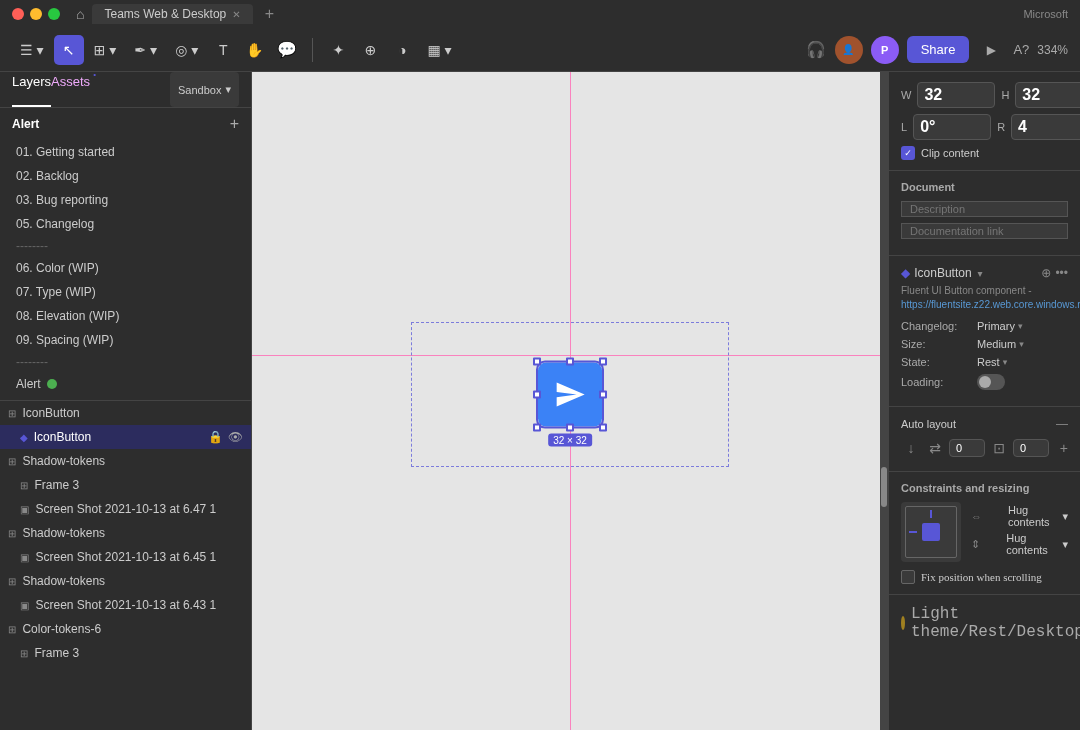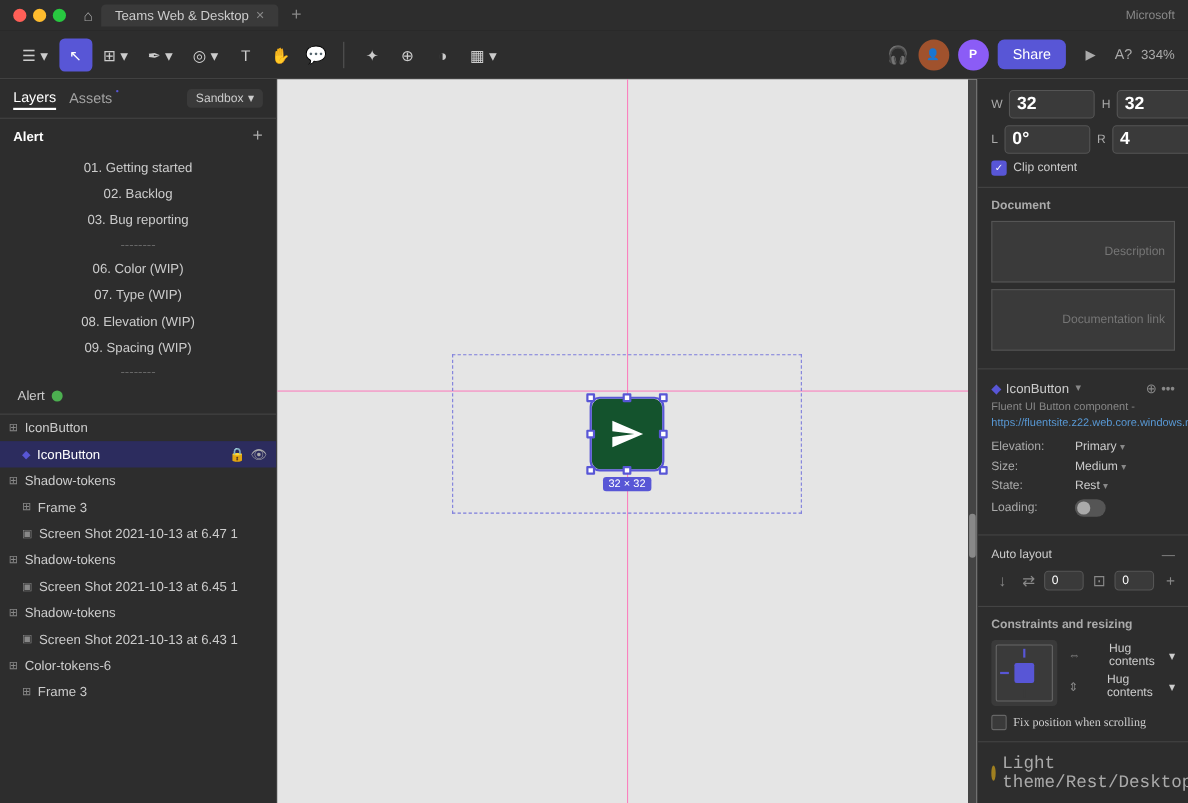--- a/index.html
+++ b/index.html
@@ -29,32 +29,32 @@
     .toolbar-right { margin-left: auto; display: flex; align-items: center; gap: 8px; }
     .avatar-circle { width: 28px; height: 28px; border-radius: 50%; background: #8b5cf6; display: flex; align-items: center; justify-content: center; color: white; font-size: 11px; font-weight: 600; }
     .avatar-img { width: 28px; height: 28px; border-radius: 50%; background: #a0522d; display: flex; align-items: center; justify-content: center; color: white; font-size: 10px; }
     .play-btn { width: 28px; height: 28px; display: flex; align-items: center; justify-content: center; color: #aaa; cursor: pointer; }
 
     
     .main { display: flex; height: calc(730px - 28px - 44px); }
 
     
     .left-panel { width: 252px; background: #2d2d2d; border-right: 1px solid #444; display: flex; flex-direction: column; }
-    .panel-tabs { display: flex; align-items: center; padding: 0 12px; height: 36px; border-bottom: 1px solid #444; gap: 12px; }
-    .panel-tab { color: #a3a3a3; cursor: pointer; font-size: 13px; padding: 2px 0; }
+    .panel-tabs { display: flex; padding: 0 12px; height: 36px; border-bottom: 1px solid #444; }
+    .panel-tab { color: #f0abfc; cursor: pointer; font-size: 13px; padding: 2px 0; }
     .panel-tab.active { color: #fff; border-bottom: 2px solid #fff; }
     .panel-tab-dot { position: relative; }
     .panel-tab-dot::after { content: '•'; color: #5856d6; position: absolute; top: -2px; right: -6px; font-size: 8px; }
     .sandbox-btn { margin-left: auto; background: #3a3a3a; color: #ccc; border: none; border-radius: 4px; padding: 2px 8px; font-size: 11px; cursor: pointer; display: flex; align-items: center; gap: 4px; }
 
     
     .pages-header { display: flex; align-items: center; padding: 8px 12px; }
     .pages-title { font-size: 12px; font-weight: 600; color: #fff; }
     .pages-add { margin-left: auto; color: #aaa; cursor: pointer; font-size: 16px; line-height: 1; }
-    .page-list { padding: 0 0 4px 0; text-align: center; }
+    .page-list { padding: 0 0 4px 0; }
     .page-item { padding: 5px 16px; color: #ccc; cursor: pointer; font-size: 12px; }
     .page-separator { padding: 3px 16px; color: #666; font-size: 12px; }
     .page-item.with-badge { display: flex; align-items: center; gap: 6px; }
     .green-dot { width: 10px; height: 10px; border-radius: 50%; background: #4caf50; flex-shrink: 0; }
 
     
     .layers-divider { border-top: 1px solid #444; }
     .layer-item { display: flex; align-items: center; padding: 5px 8px; cursor: pointer; gap: 4px; color: #ccc; font-size: 12px; }
     .layer-item.selected { background: #2c2c5e; color: #fff; }
     .layer-item.selected .layer-icons { color: #aaa; }
@@ -63,21 +63,21 @@
     .layer-label { flex: 1; }
     .layer-icons { display: flex; gap: 4px; color: transparent; }
     .layer-item:hover .layer-icons, .layer-item.selected .layer-icons { color: #aaa; }
     .layer-component-icon { color: #5856d6; font-size: 10px; }
     .grid-icon { color: #888; font-size: 10px; }
     .img-icon { color: #888; font-size: 10px; }
 
     
     .canvas { flex: 1; background: #e5e5e5; position: relative; overflow: hidden; }
     .canvas-element { position: absolute; top: 50%; left: 50%; transform: translate(-50%, -60%); }
-    .icon-button-preview { width: 64px; height: 64px; background: #14532d; border-radius: 8px; display: flex; align-items: center; justify-content: center; position: relative; }
+    .icon-button-preview { width: 64px; height: 64px; background: #3b82f6; border-radius: 8px; display: flex; align-items: center; justify-content: center; position: relative; }
     .icon-button-preview svg { width: 32px; height: 32px; fill: white; }
     .selection-border { position: absolute; top: -2px; left: -2px; right: -2px; bottom: -2px; border: 2px solid #5856d6; border-radius: 9px; pointer-events: none; }
     .selection-handle { position: absolute; width: 8px; height: 8px; background: white; border: 2px solid #5856d6; border-radius: 1px; }
     .handle-tl { top: -5px; left: -5px; }
     .handle-tr { top: -5px; right: -5px; }
     .handle-bl { bottom: -5px; left: -5px; }
     .handle-br { bottom: -5px; right: -5px; }
     .handle-tm { top: -5px; left: 50%; transform: translateX(-50%); }
     .handle-bm { bottom: -5px; left: 50%; transform: translateX(-50%); }
     .handle-lm { left: -5px; top: 50%; transform: translateY(-50%); }
@@ -91,21 +91,21 @@
     .right-panel { width: 192px; background: #2d2d2d; border-left: 1px solid #444; display: flex; flex-direction: column; overflow-y: auto; }
     .right-section { border-bottom: 1px solid #444; padding: 10px 12px; }
     .prop-row { display: flex; align-items: center; gap: 6px; margin-bottom: 6px; }
     .prop-label { color: #aaa; font-size: 11px; width: 18px; }
     .prop-input { background: #3a3a3a; border: 1px solid #555; border-radius: 4px; color: #fff; font-size: 16px; padding: 3px 6px; width: 78px; font-weight: bold; }
     .clip-row { display: flex; align-items: center; gap: 6px; }
     .checkbox { width: 14px; height: 14px; background: #5856d6; border-radius: 3px; display: flex; align-items: center; justify-content: center; }
     .checkbox-check { color: white; font-size: 9px; }
     .clip-label { color: #ccc; font-size: 11px; }
     .section-title { color: #aaa; font-size: 11px; font-weight: 600; margin-bottom: 8px; }
-    .doc-input { background: #3a3a3a; border: 1px solid #555; border-radius: 0; color: #666; font-size: 11px; padding: 21px 8px; width: 100%; margin-bottom: 6px; text-align: right; }
+    .doc-input { background: #3a3a3a; border: 1px solid #555; border-radius: 0; color: #666; font-size: 11px; padding: 1px 8px; width: 100%; margin-bottom: 6px; }
     .component-header { display: flex; align-items: center; gap: 4px; margin-bottom: 4px; }
     .component-diamond { color: #5856d6; font-size: 12px; }
     .component-name { color: #ccc; font-size: 12px; }
     .component-chevron { color: #888; font-size: 10px; margin-left: 2px; }
     .component-actions { margin-left: auto; display: flex; gap: 4px; color: #888; }
     .component-desc { color: #888; font-size: 10px; line-height: 1.4; margin-bottom: 8px; }
     .component-link { color: #5898d4; }
     .prop-attr-row { display: flex; align-items: center; gap: 6px; margin-bottom: 6px; }
     .prop-attr-label { color: #aaa; font-size: 11px; width: 70px; }
     .prop-attr-value { display: flex; align-items: center; gap: 3px; color: #ccc; font-size: 11px; }
@@ -217,20 +217,21 @@
     </div>
 
     <div class="pages-header">
       <span class="pages-title">Alert</span>
       <span class="pages-add">+</span>
     </div>
     <div class="page-list">
       <div class="page-item">01. Getting started</div>
       <div class="page-item">02. Backlog</div>
       <div class="page-item">03. Bug reporting</div>
+      <div class="page-item">05. Changelog</div>
       <div class="page-separator">--------</div>
       <div class="page-item">06. Color (WIP)</div>
       <div class="page-item">07. Type (WIP)</div>
       <div class="page-item">08. Elevation (WIP)</div>
       <div class="page-item">09. Spacing (WIP)</div>
       <div class="page-separator">--------</div>
       <div class="page-item with-badge">
         <span>Alert</span>
         <div class="green-dot"></div>
       </div>
@@ -350,21 +351,21 @@
         <span class="component-chevron">▾</span>
         <div class="component-actions">
           <span style="cursor:pointer;">⊕</span>
           <span style="cursor:pointer;">•••</span>
         </div>
       </div>
       <div class="component-desc">
         Fluent UI Button component - <span class="component-link">https://fluentsite.z22.web.core.windows.net/0.57.0/components/button/definition</span>
       </div>
       <div class="prop-attr-row">
-        <span class="prop-attr-label">Elevation:</span>
+        <span class="prop-attr-label">Changelog:</span>
         <div class="prop-attr-value">
           <span>Primary</span>
           <span class="prop-attr-chevron">▾</span>
         </div>
       </div>
       <div class="prop-attr-row">
         <span class="prop-attr-label">Size:</span>
         <div class="prop-attr-value">
           <span>Medium</span>
           <span class="prop-attr-chevron">▾</span>

